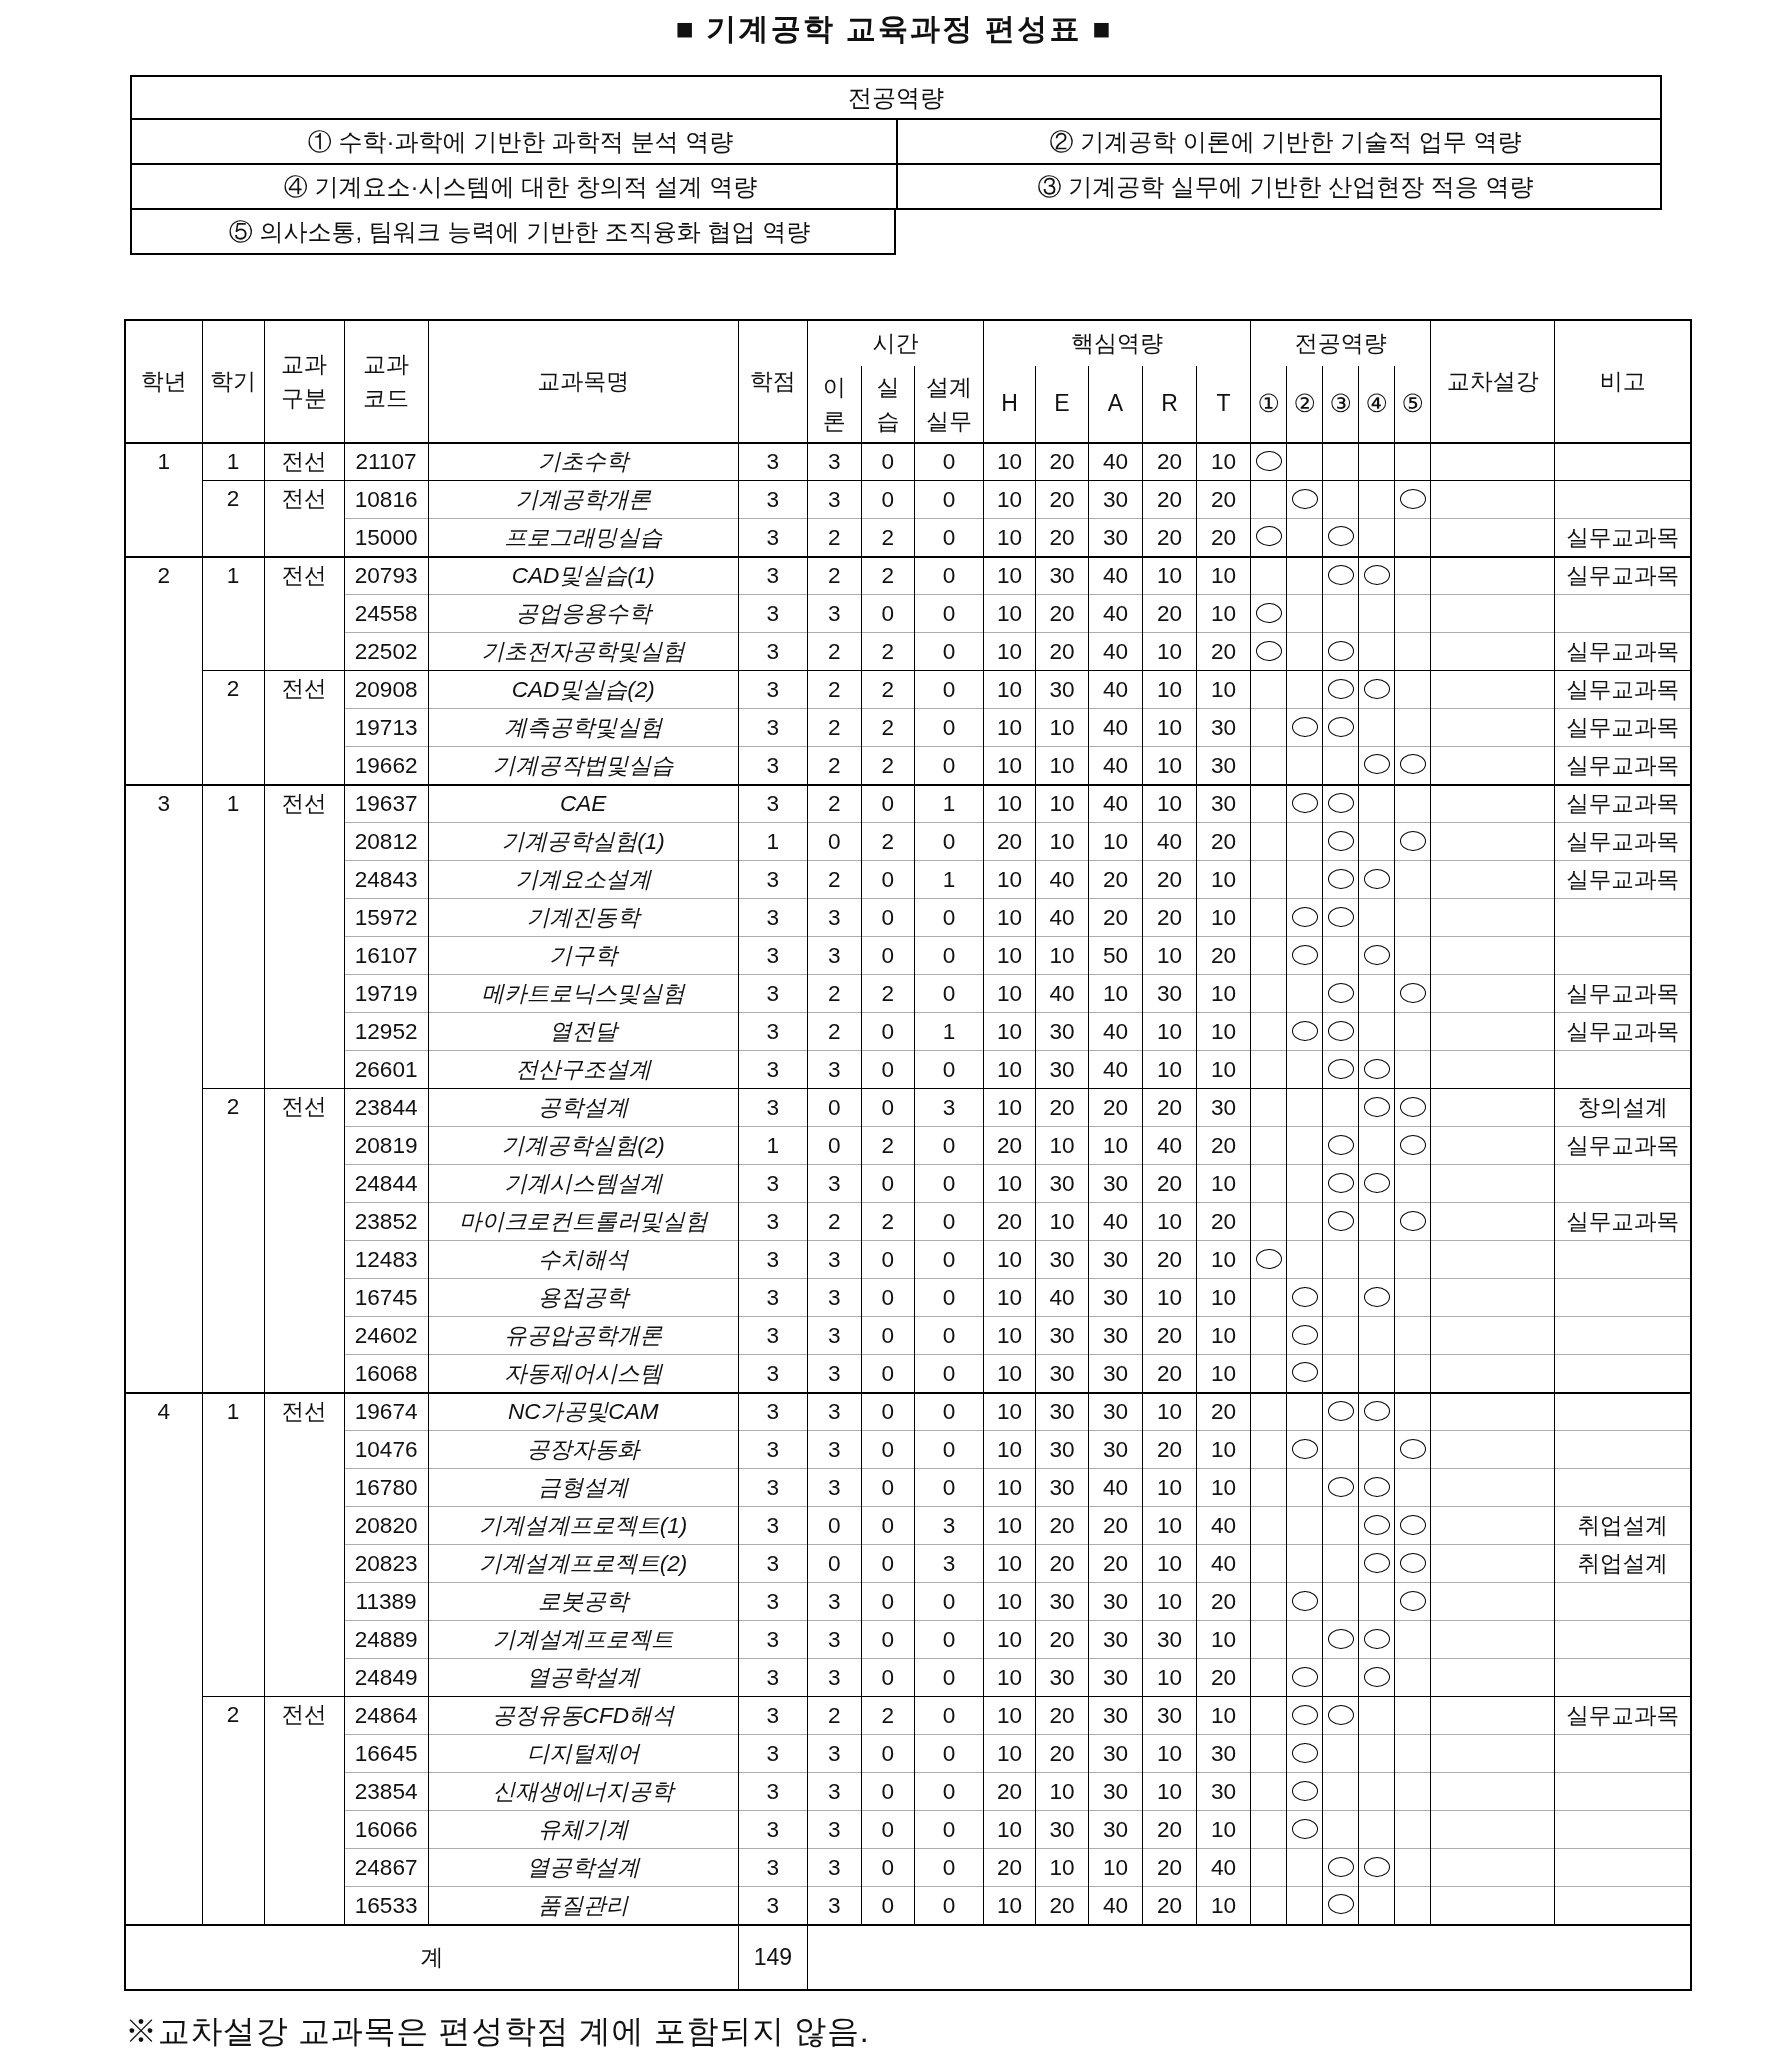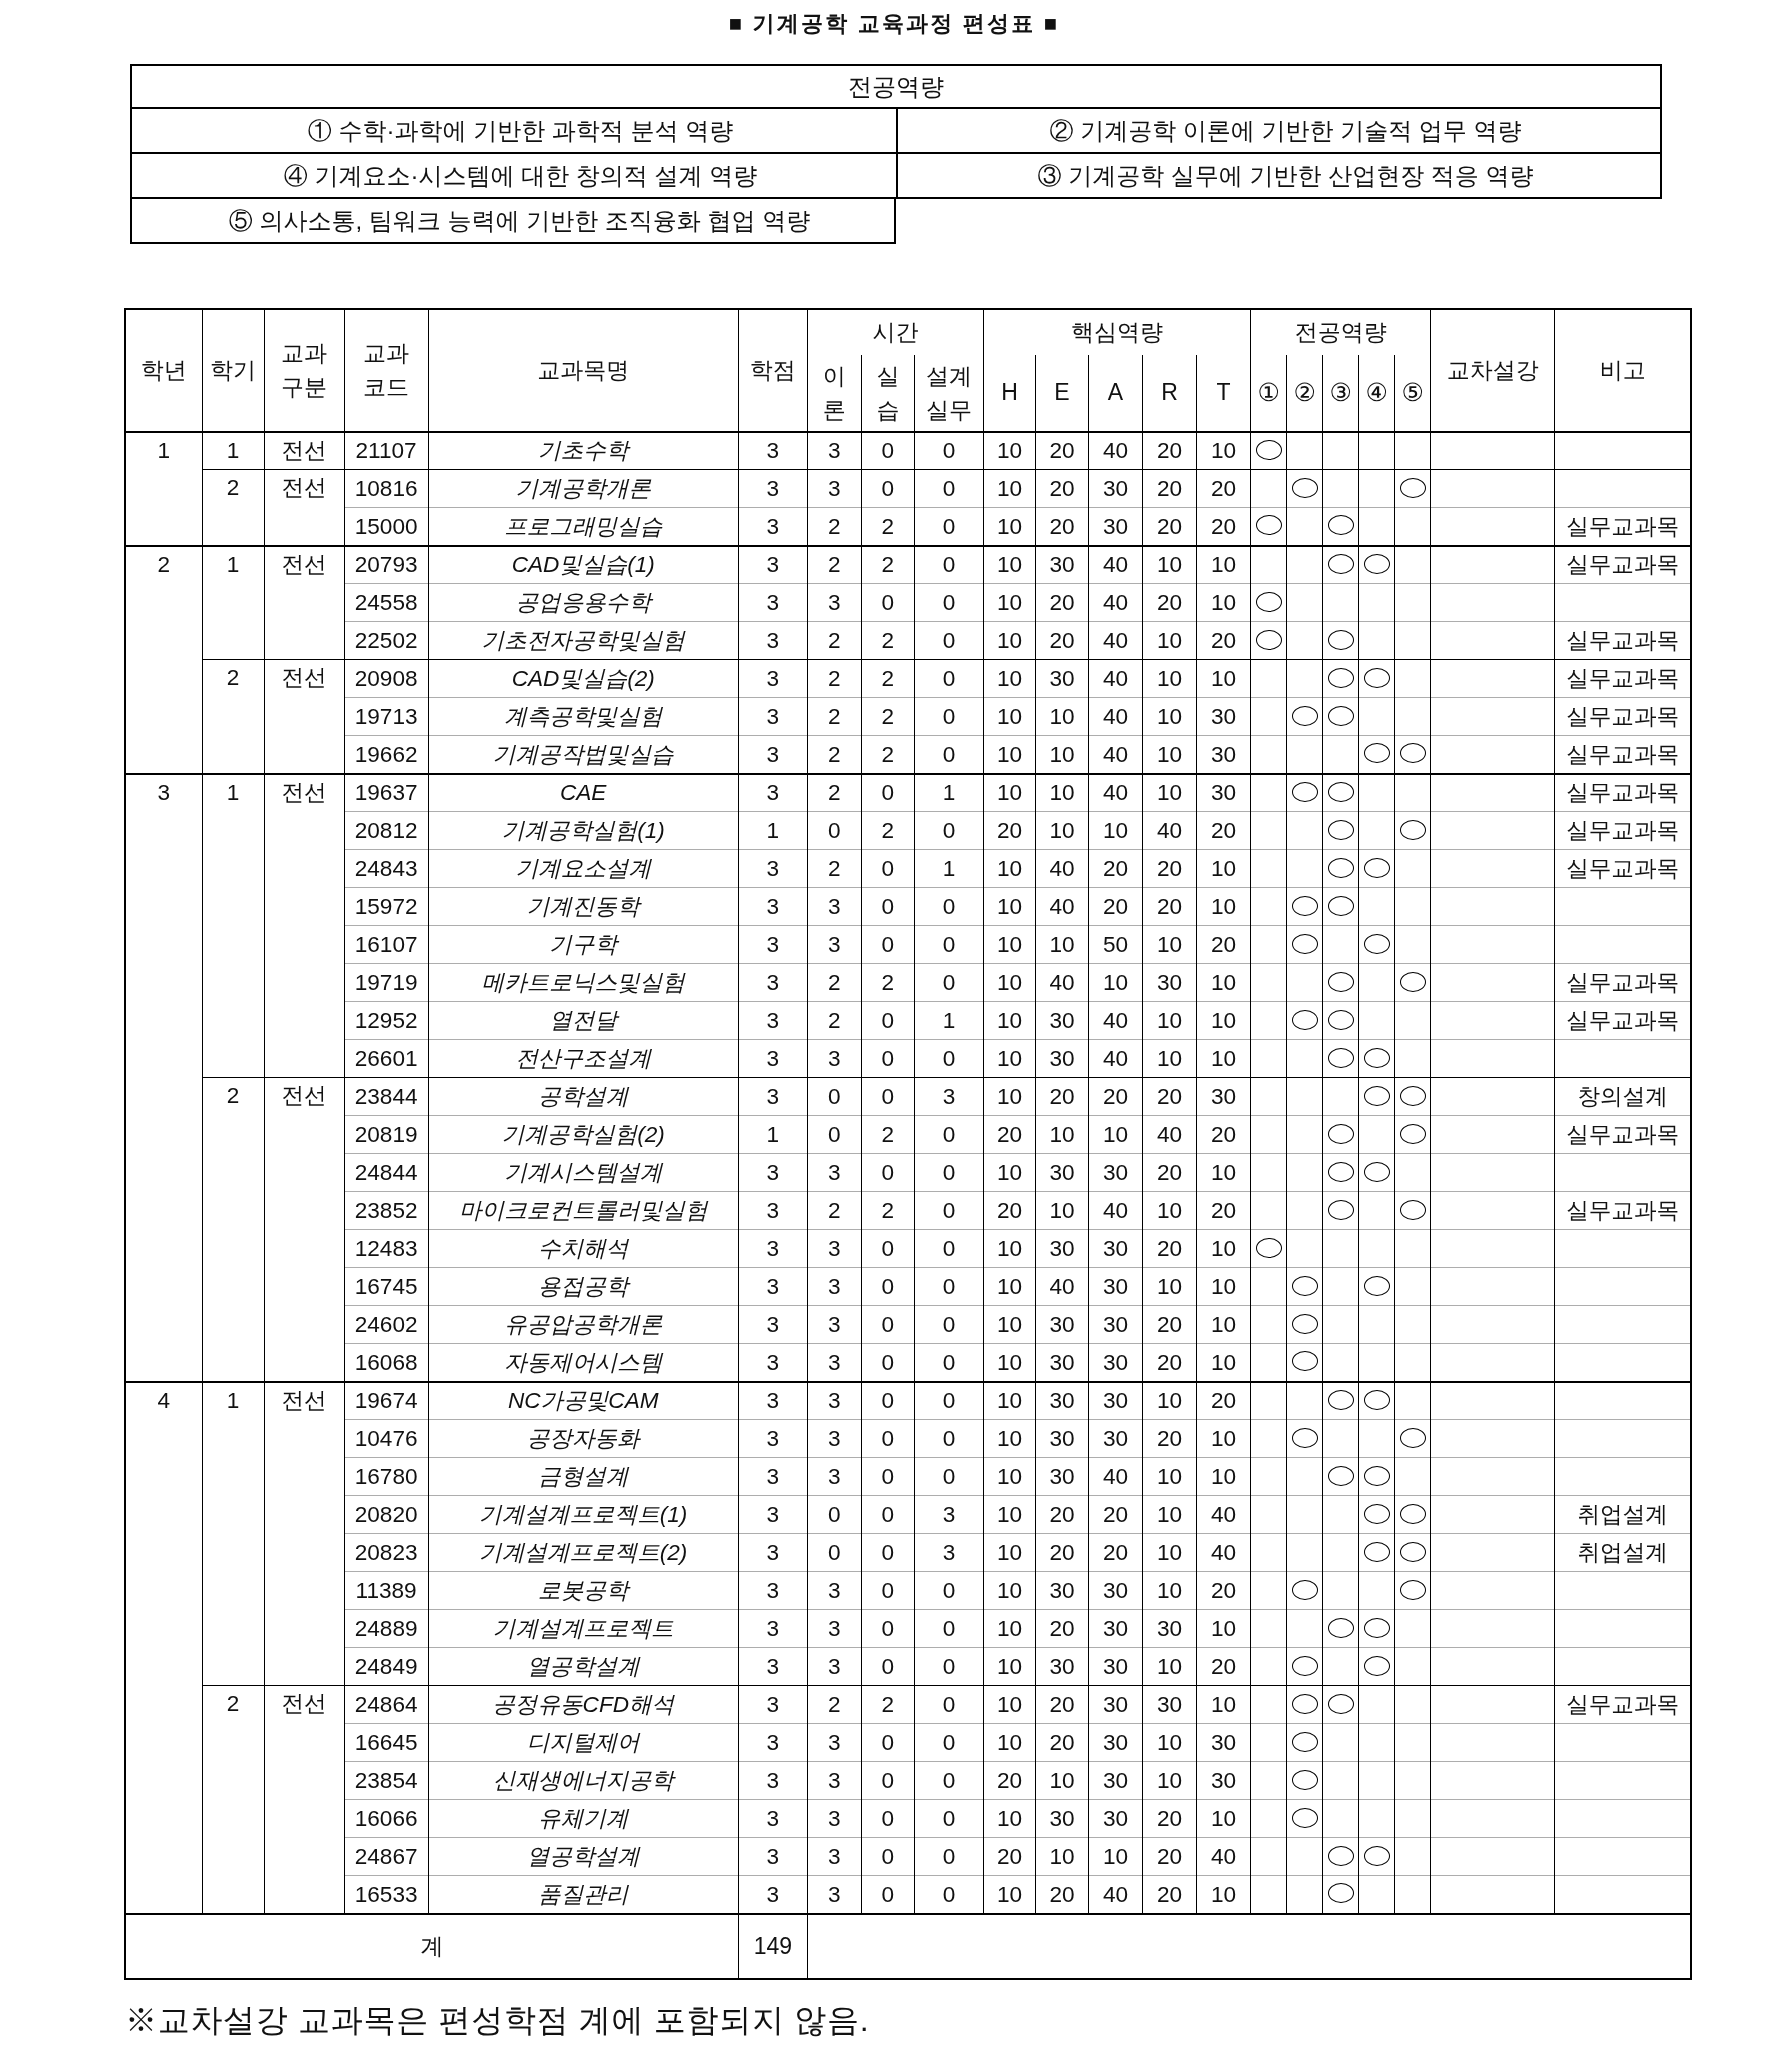--- a/index.html
+++ b/index.html
@@ -7,21 +7,21 @@
     position:relative;
     width:1788px; height:2056px;
     background:#ffffff;
     font-family:"Liberation Sans", sans-serif;
     color:#111;
     overflow:hidden;
   }
   .doc-title {
     padding-top:8.8px;
     text-align:center;
-    font-size:22px;
+    font-size:30px;
     font-weight:bold;
     letter-spacing:2.2px;
   }
   
   .compbox {
     margin:25px 0 0 130px;
     width:1532px;
     font-size:24px;
   }
   .cb-head {

